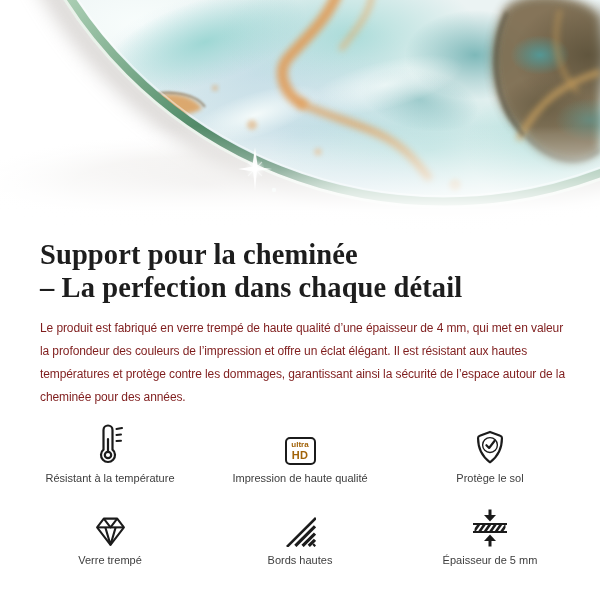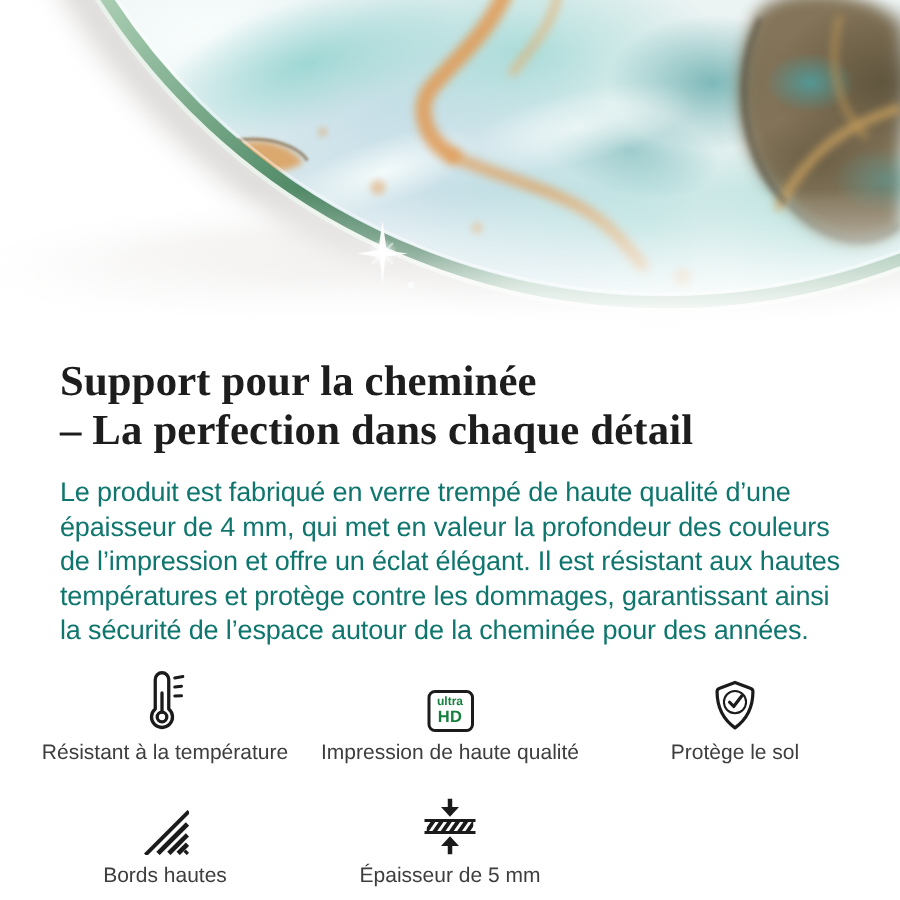--- a/index.html
+++ b/index.html
@@ -22,53 +22,53 @@
     font-size: 28.5px;
     line-height: 33px;
     color: #1d1d1d;
     letter-spacing: 0.1px;
   }
   h1.title span { display: block; }
 
   p.desc {
     margin: 13px 0 0 0;
     width: 530px;
-    font-size: 18px;
+    font-size: 12px;
     line-height: 23px;
     letter-spacing: -0.1px;
-    color: #0f766e;
+    color: #7f1d1d;
   }
 
   .features {
     margin: 14px 15px 0 -25px; 
     width: 570px;
     display: grid;
     grid-template-columns: 1fr 1fr 1fr;
     row-gap: 20px;
   }
   .feature { display: flex; flex-direction: column; align-items: center; }
   .icon-box { height: 42px; display: flex; align-items: flex-end; justify-content: center; }
   .icon-box svg { display: block; }
   .feature-label {
     margin-top: 7px;
-    font-size: 14px;
+    font-size: 11px;
     line-height: 13px;
     color: #3d3d3d;
     text-align: center;
     white-space: nowrap;
   }
 
   
   .uhd-box {
     width: 27px; height: 24px;
     border: 2.2px solid #1b1b1b;
     border-radius: 5px;
     display: flex; flex-direction: column;
     align-items: center; justify-content: center;
-    color: #15803d;
+    color: #a16207;
     background: #fff;
   }
   .uhd-top { font-size: 8px; line-height: 8px; font-weight: 600; letter-spacing: 0; }
   .uhd-bottom { font-size: 11px; line-height: 12px; font-weight: 700; letter-spacing: 0.2px; }
 </style>
 </head>
 <body>
 
 <div class="page">
 
@@ -231,20 +231,33 @@
         <div class="icon-box">
           <svg width="32" height="35" viewBox="0 0 32 36">
             <path d="M16,2 L26.5,6 Q28.3,6.6 28.3,8.3 C28.3,17 25.3,26.5 16,33.2 C6.7,26.5 3.7,17 3.7,8.3 Q3.7,6.6 5.5,6 Z" fill="none" stroke="#1b1b1b" stroke-width="2.2" stroke-linejoin="round"></path>
             <circle cx="16" cy="15.5" r="7.6" fill="none" stroke="#1b1b1b" stroke-width="1.4"></circle>
             <path d="M12.3,15.6 L15.1,18.5 L20.6,11.3" fill="none" stroke="#1b1b1b" stroke-width="2.2" stroke-linecap="round" stroke-linejoin="round"></path>
           </svg>
         </div>
         <div class="feature-label">Protège le sol</div>
       </div>
 
+      <div class="feature">
+        <div class="icon-box">
+          <svg width="33" height="31" viewBox="0 0 32 30">
+            <g fill="none" stroke="#1b1b1b" stroke-width="2" stroke-linejoin="round">
+              <path d="M3,11 L9.5,2.5 L22.5,2.5 L29,11 L16,28 Z"></path>
+              <path d="M3,11 L29,11"></path>
+              <path d="M9.5,2.5 L16,11 L22.5,2.5"></path>
+              <path d="M11,11 L16,28 M21,11 L16,28"></path>
+            </g>
+          </svg>
+        </div>
+        <div class="feature-label">Verre trempé</div>
+      </div>
 
       <div class="feature">
         <div class="icon-box">
           <svg width="31" height="31" viewBox="0 0 30 30">
             <defs>
                 <clipPath id="clipTri">
                   <path d="M0,30 L30,0 L30,30 Z"></path>
                 </clipPath>
               </defs>
             <g clip-path="url(#clipTri)" stroke="#1b1b1b">

